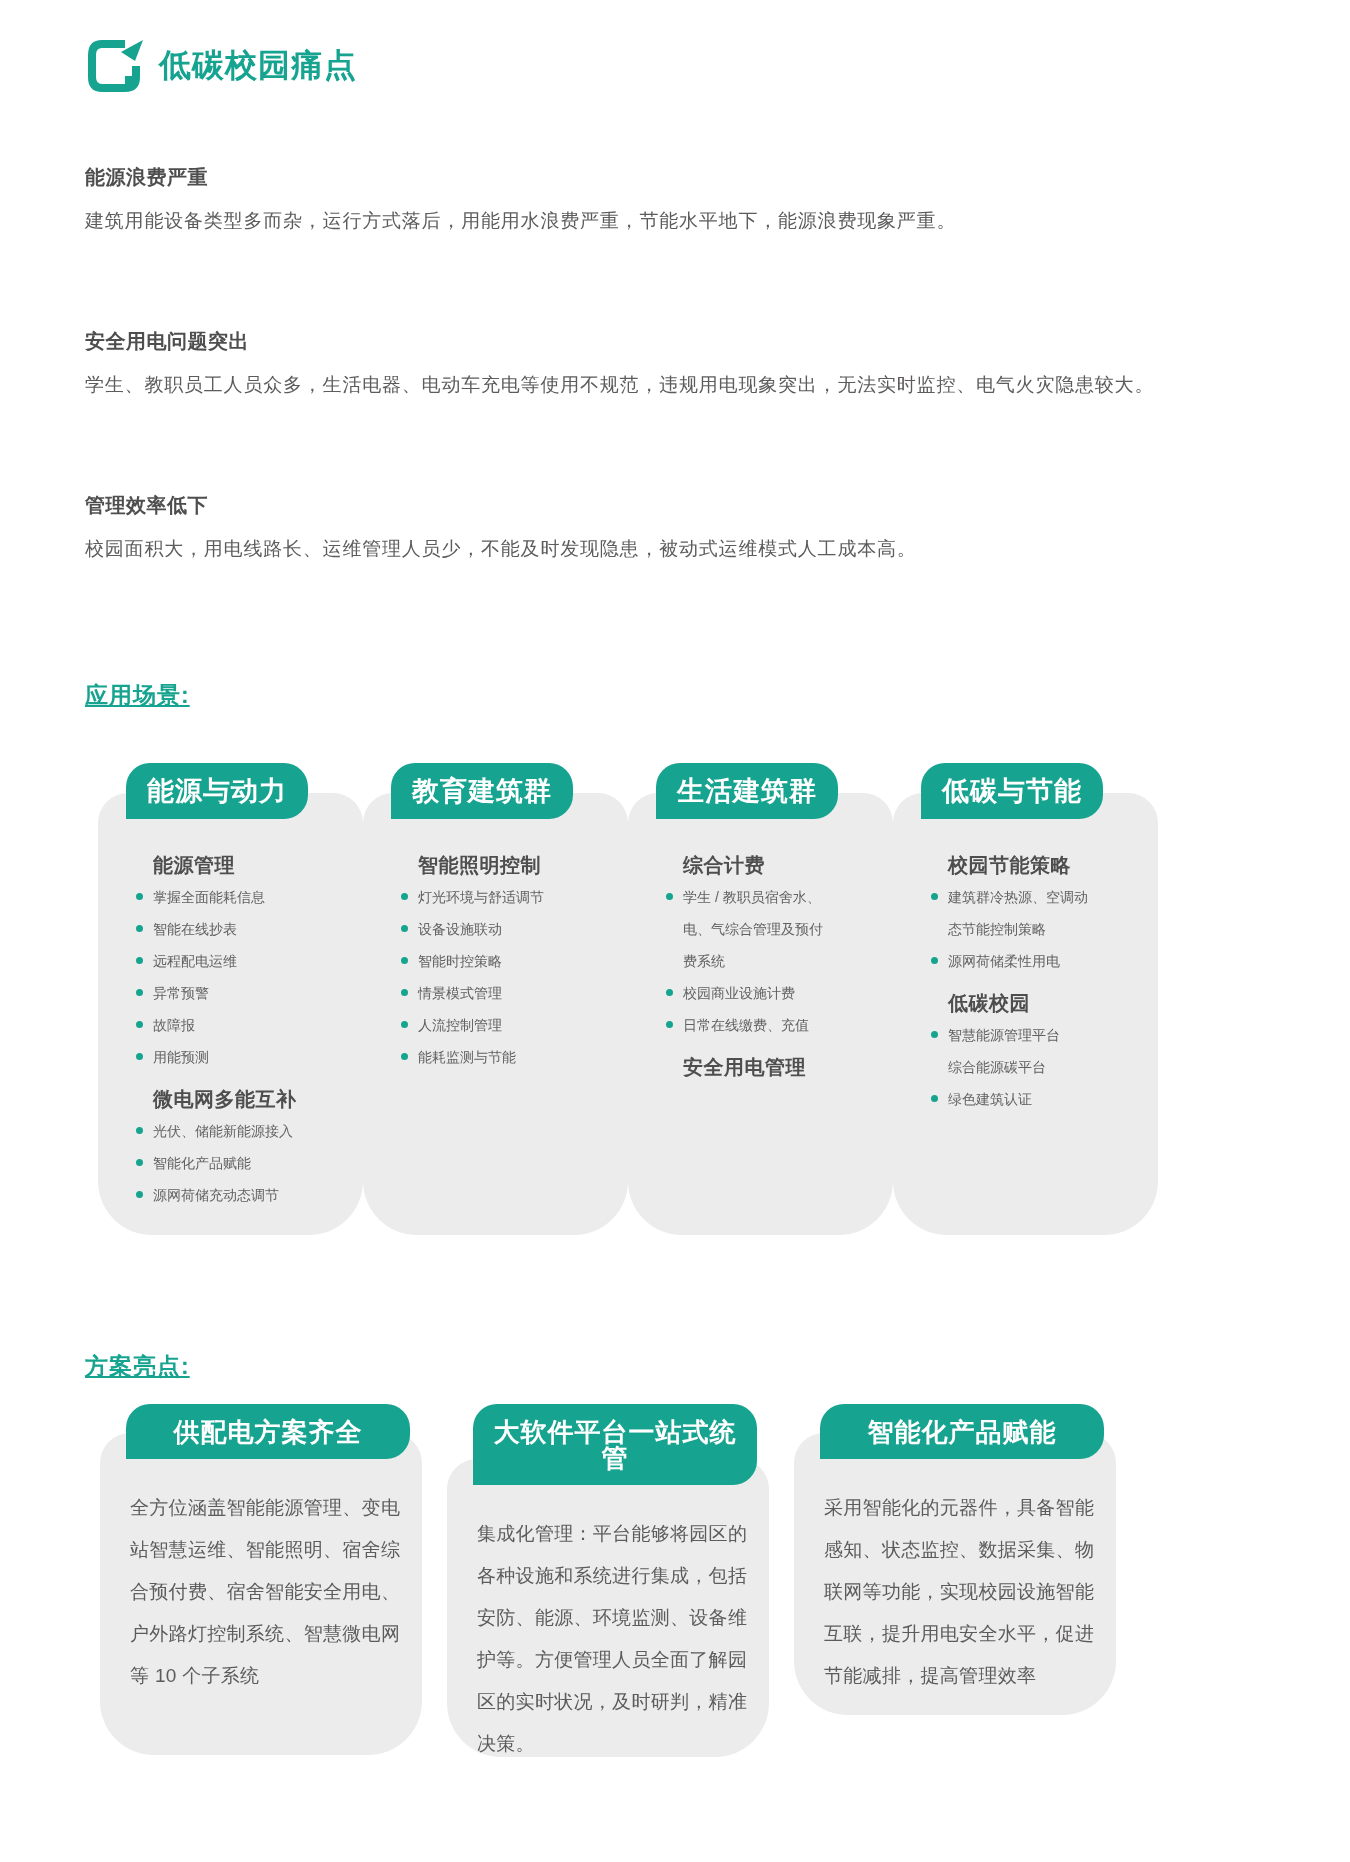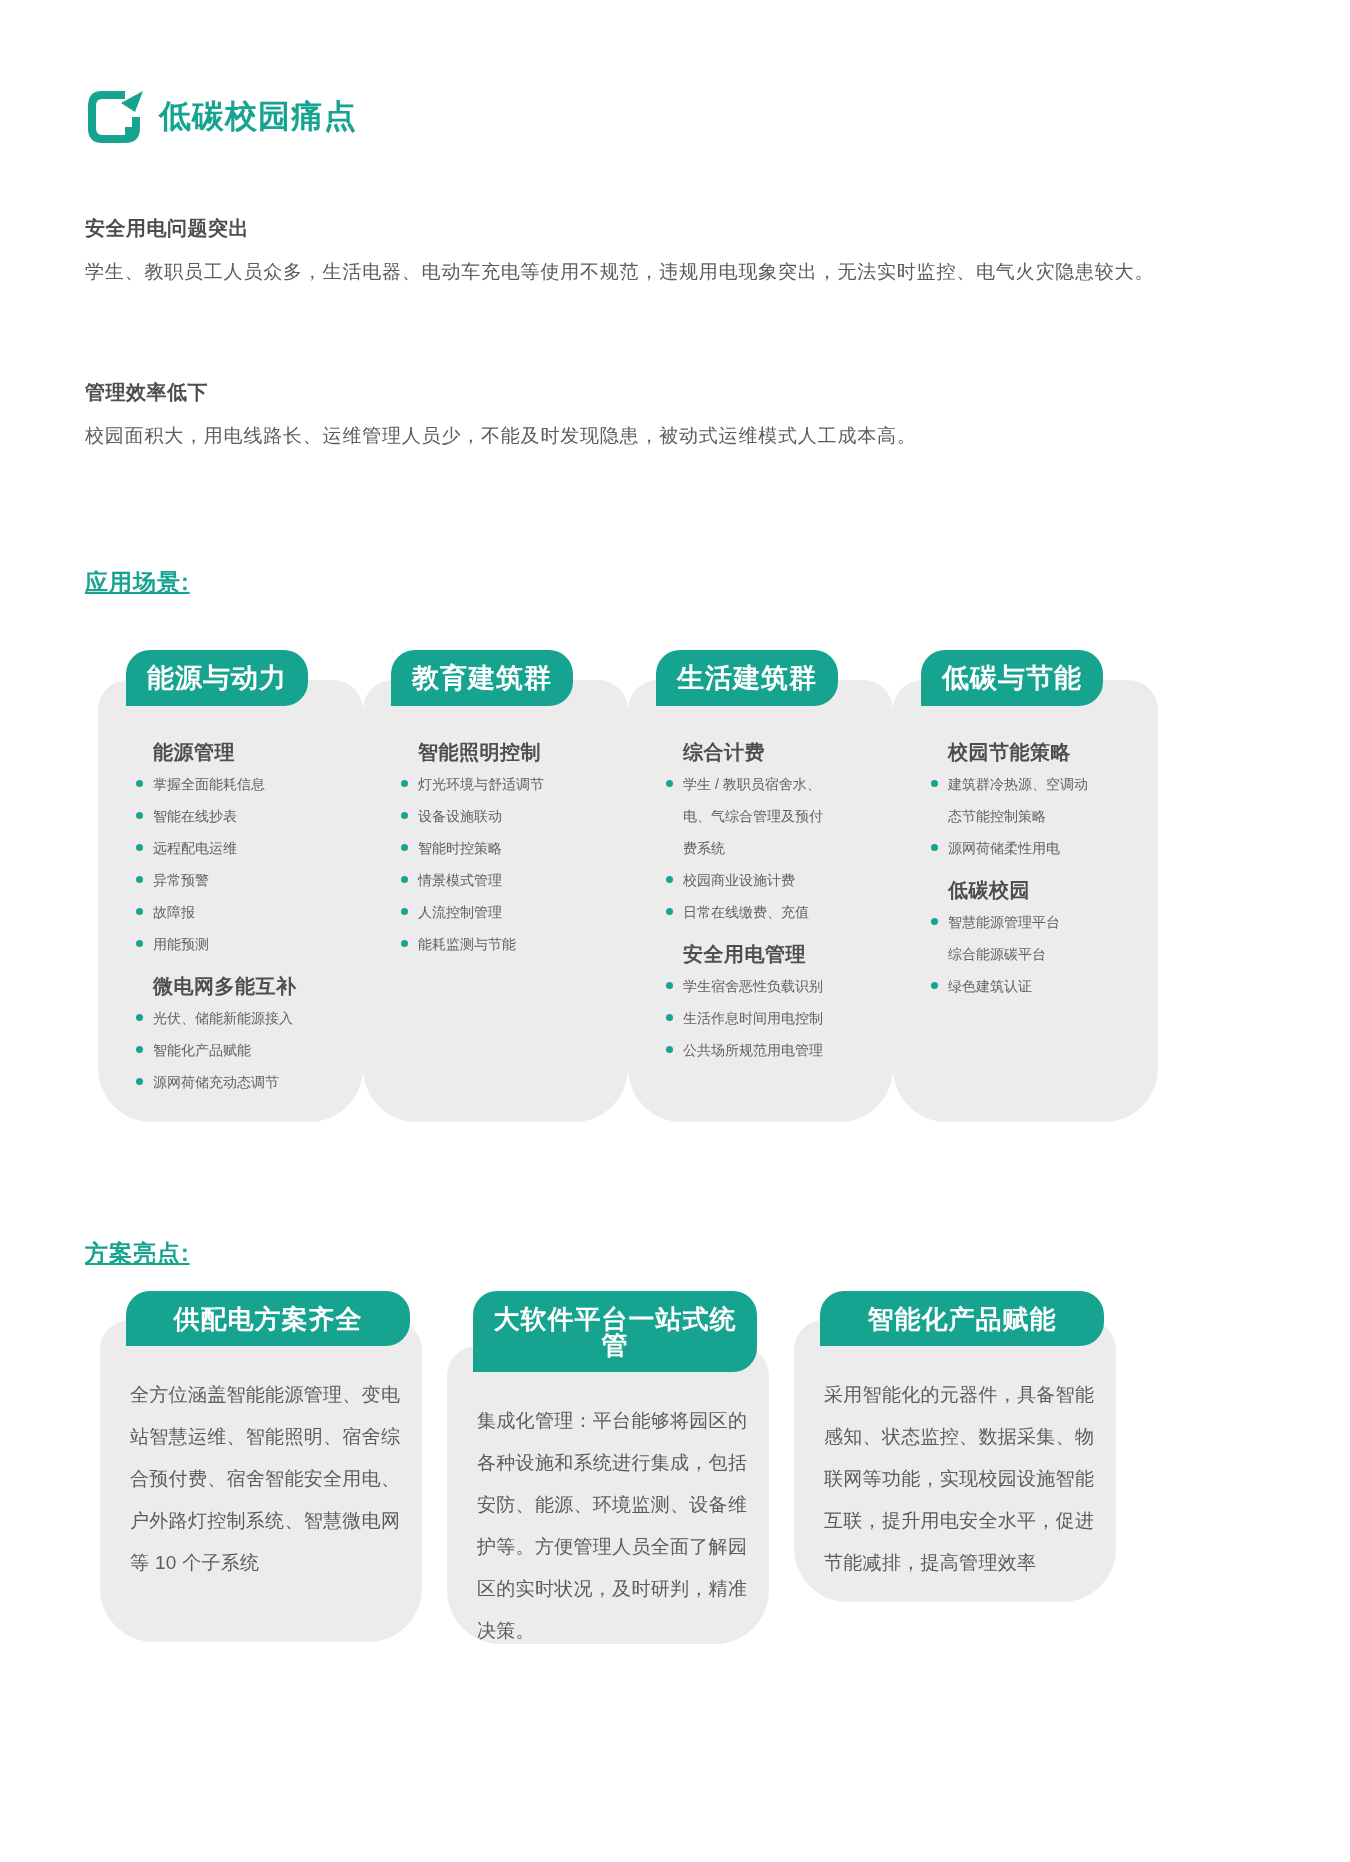--- a/index.html
+++ b/index.html
@@ -12,21 +12,21 @@
   *{box-sizing:border-box;}
   html,body{margin:0;padding:0;background:#fff;}
   body{
     width:1350px;height:1862px;
     font-family:"Liberation Sans",sans-serif;
     overflow:hidden;
   }
   .page{position:relative;width:1350px;height:1862px;background:#fff;}
 
   
-  .brand{display:flex;align-items:center;gap:14px;padding-top:60px;margin-left:85px;margin-top:29px;}
+  .brand{display:flex;align-items:center;gap:14px;padding-top:38px;margin-left:85px;}
   .brand h1{margin:0;font-size:32px;font-weight:700;color:var(--accent);letter-spacing:1px;}
   .logo{display:inline-flex;}
 
   
   .pains{margin:70px 85px 0 85px;}
   .pain{margin-bottom:92px;}
   .pain:last-child{margin-bottom:8px;}
   .pain h3{margin:0 0 15px 0;font-size:20px;font-weight:700;color:var(--head-gray);letter-spacing:0.5px;}
   .pain p{margin:0;font-size:19px;color:var(--body-gray);letter-spacing:0.8px;line-height:30px;}
 
@@ -84,20 +84,24 @@
         <path d="M40 6 H17 Q7 6 7 17 V39 Q7 50 17 50 H40 Q51 50 51 39 V28" fill="none" stroke="#16a38f" stroke-width="8"></path>
         <path d="M36 14 L58 2 L50 23 Z" fill="#16a38f"></path>
         <rect x="40" y="38" width="9" height="9" fill="#16a38f"></rect>
       </svg>
     </span>
     <h1>低碳校园痛点</h1>
   </header>
 
   <section class="pains">
     <div class="pain">
+      <h3>能源浪费严重</h3>
+      <p>建筑用能设备类型多而杂，运行方式落后，用能用水浪费严重，节能水平地下，能源浪费现象严重。</p>
+    </div>
+    <div class="pain">
       <h3>安全用电问题突出</h3>
       <p>学生、教职员工人员众多，生活电器、电动车充电等使用不规范，违规用电现象突出，无法实时监控、电气火灾隐患较大。</p>
     </div>
     <div class="pain">
       <h3>管理效率低下</h3>
       <p>校园面积大，用电线路长、运维管理人员少，不能及时发现隐患，被动式运维模式人工成本高。</p>
     </div>
   </section>
 
   <h2 class="section-label label-scenarios">应用场景:</h2>
@@ -208,34 +212,20 @@
                 <span class="li-text">校园商业设施计费</span>
               </li>
             <li>
                 <span class="dot"></span>
                 <span class="li-text">日常在线缴费、充值</span>
               </li>
           </ul>
         </div>
         <div class="sec">
           <h4 class="sec-h">安全用电管理</h4>
-          <ul>
-            <li>
-                <span class="dot"></span>
-                <span class="li-text">学生宿舍恶性负载识别</span>
-              </li>
-            <li>
-                <span class="dot"></span>
-                <span class="li-text">生活作息时间用电控制</span>
-              </li>
-            <li>
-                <span class="dot"></span>
-                <span class="li-text">公共场所规范用电管理</span>
-              </li>
-          </ul>
         </div>
       </div>
     </div>
 
     <div class="s-card">
       <div class="tab">低碳与节能</div>
       <div class="card-body">
         <div class="sec">
           <h4 class="sec-h">校园节能策略</h4>
           <ul>

